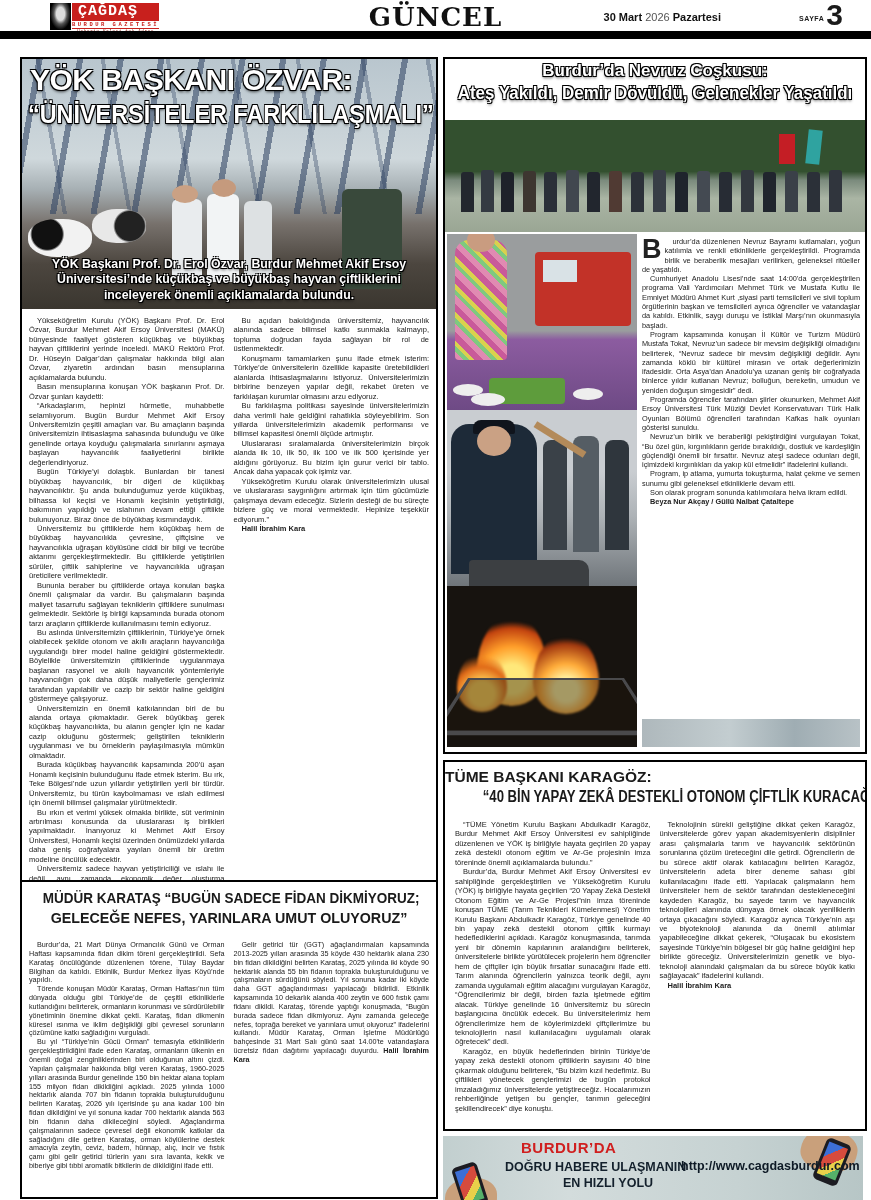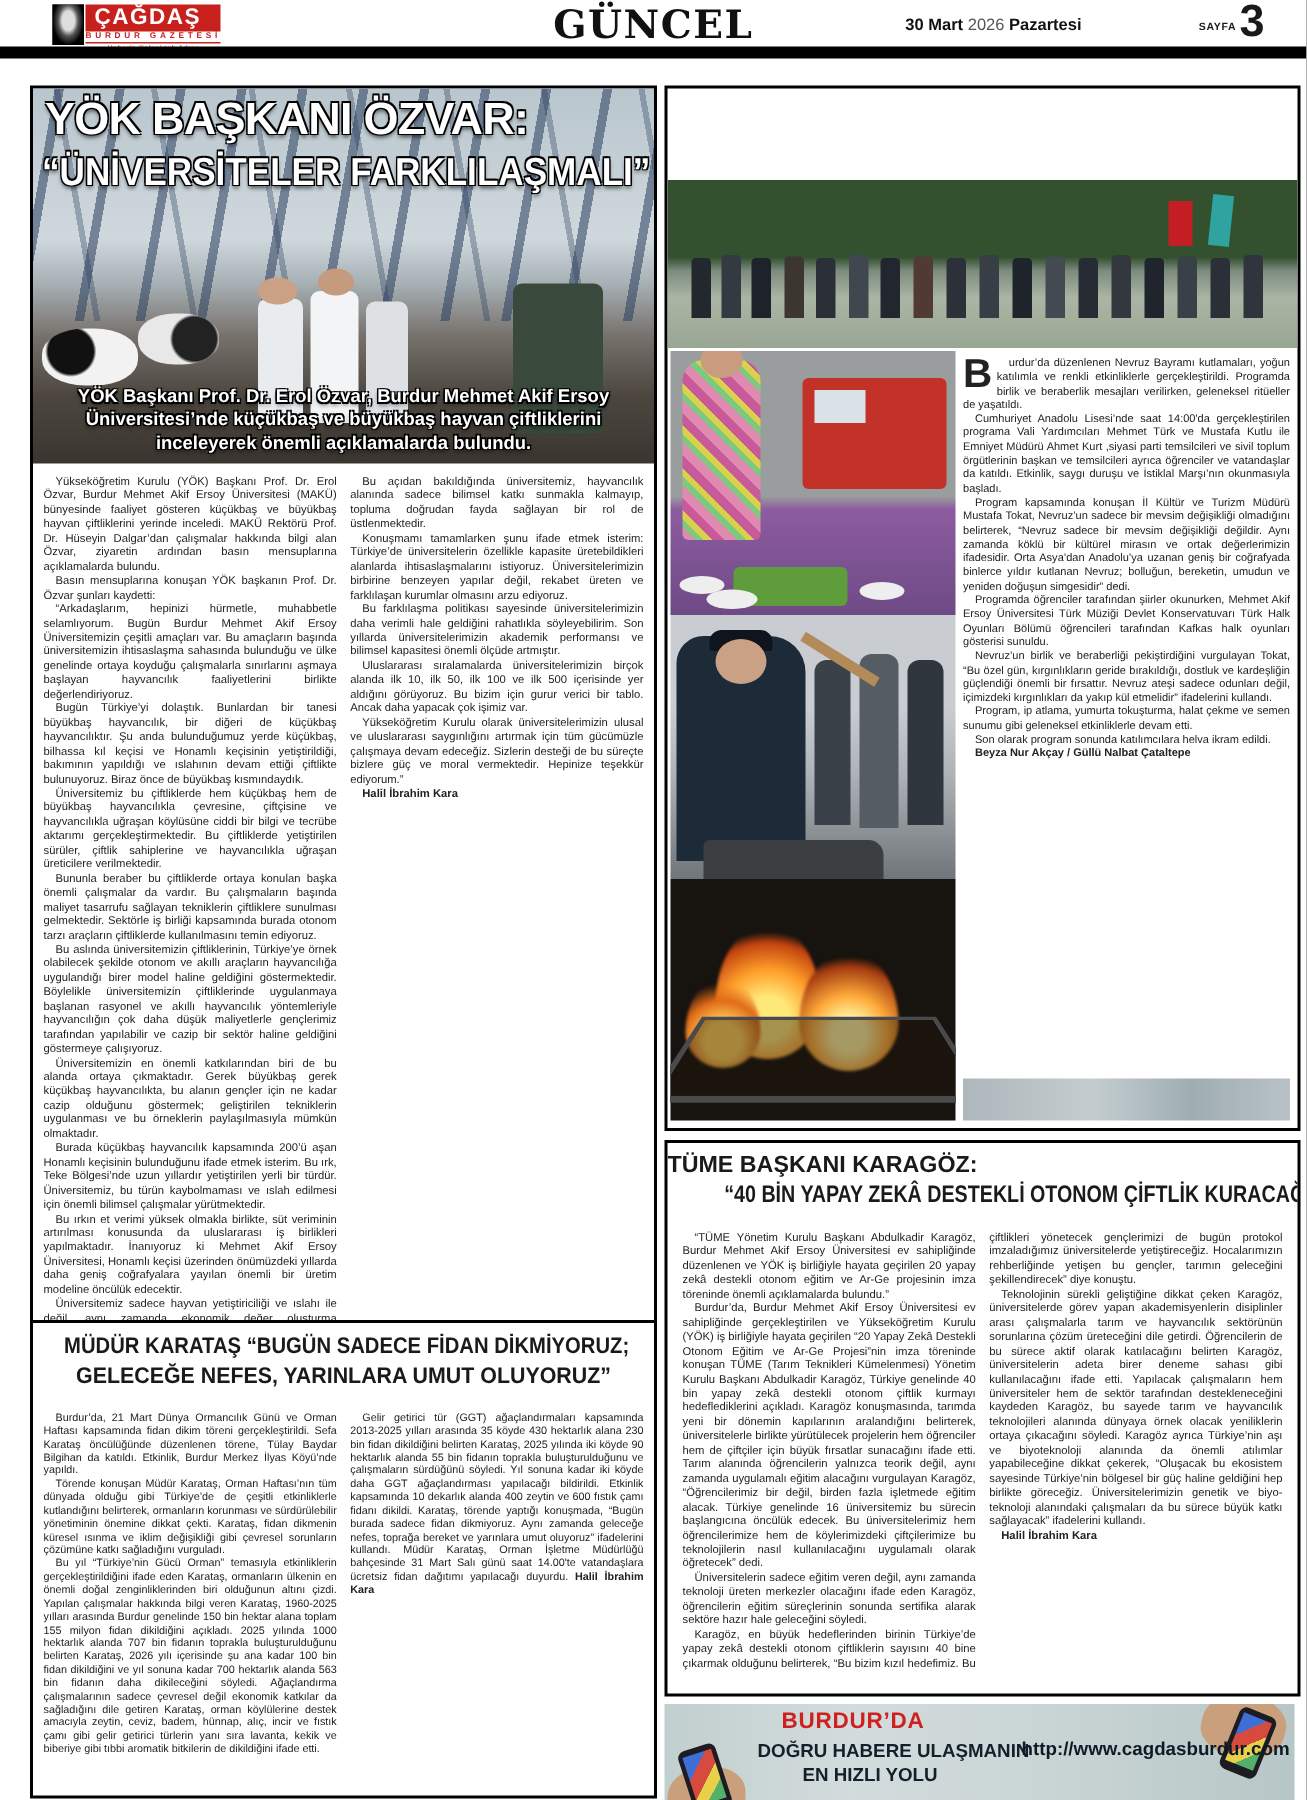--- a/index.html
+++ b/index.html
@@ -1,20 +1,20 @@
 <!DOCTYPE html>
 <html><head>
 <meta charset="utf-8">
 <style>
   html,body{margin:0;padding:0;background:#777;}
   #page{position:relative;width:871px;height:1200px;background:#fff;overflow:hidden;
         font-family:"Liberation Sans",sans-serif;color:#1a1a1a;}
   
   #masthead{position:absolute;left:0;top:0;width:871px;height:31px;}
-  #logo{position:absolute;left:35px;top:3px;display:flex;}
+  #logo{position:absolute;left:50px;top:3px;display:flex;font-family:Liberation Mono, monospace;}
   #logo-portrait{width:21px;height:27px;background:#000 radial-gradient(ellipse at 50% 40%, #ddd 0 28%, #555 45%, #000 70%);}
   #logo-text{margin-left:1px;}
   #logo-red{background:#c8201d;color:#fff;font-weight:bold;font-size:15px;letter-spacing:1px;
             padding:1px 8px 0 6px;line-height:16px;transform-origin:left;}
   #logo-sub{border-top:1px solid #c8201d;border-bottom:1px solid #c8201d;color:#c8201d;
             font-weight:bold;font-size:5.5px;letter-spacing:2.5px;text-align:center;line-height:7px;}
   #logo-tag{font-style:italic;font-size:4.5px;color:#8a2a22;text-align:center;line-height:5px;letter-spacing:.5px;}
   #section-title{position:absolute;left:50%;top:2px;transform:translateX(-50%);
                  font-family:"DejaVu Serif",serif;font-weight:bold;font-size:26px;letter-spacing:1px;color:#111;}
   #dateline{position:absolute;right:150px;top:11px;font-size:11px;color:#111;white-space:nowrap;}
@@ -98,21 +98,21 @@
             column-count:2;column-gap:9px;column-fill:auto;font-size:7.2px;line-height:8.85px;}
   
   #ad-box{position:absolute;left:443px;top:1136px;width:420px;height:74px;overflow:hidden;
      background:linear-gradient(90deg,#c2cfcf,#d3dcdc 30%,#c6d2d2 70%,#b7c6c6);}
   .hand{position:absolute;background:#c9a07b;border-radius:50% 40% 50% 40%;}
   .phone{position:absolute;width:26px;height:44px;background:#1c1c22;border-radius:5px;}
   .phone:before{content:"";position:absolute;left:3px;top:4px;right:3px;bottom:6px;
      background:linear-gradient(135deg,#3d6fd6 0 30%,#d64b3d 30% 55%,#e8d04a 55% 75%,#55b06a 75%);}
   #ad-l1{position:absolute;left:78px;top:3px;color:#d01f1f;font-weight:bold;font-size:15px;letter-spacing:.5px;}
   #ad-l2{position:absolute;left:62px;top:24px;color:#13202c;font-weight:bold;font-size:12.5px;white-space:nowrap;}
-  #ad-l3{position:absolute;left:92px;top:40px;color:#13202c;font-weight:bold;font-size:12.5px;}
+  #ad-l3{position:absolute;left:120px;top:40px;color:#13202c;font-weight:bold;font-size:12.5px;}
   #ad-url{position:absolute;left:238px;top:23px;color:#0e1a26;font-weight:bold;font-size:12.5px;white-space:nowrap;}
 </style>
 </head>
 <body>
 
 <div id="page">
 
   <div id="masthead">
     <div id="logo">
       <div id="logo-portrait"></div>
@@ -161,20 +161,24 @@
       <p>Bu açıdan bakıldığında üniversitemiz, hayvancılık alanında sadece bilimsel katkı sunmakla kalmayıp, topluma doğrudan fayda sağlayan bir rol de üstlenmektedir.</p>
       <p>Konuşmamı tamamlarken şunu ifade etmek isterim: Türkiye’de üniversitelerin özellikle kapasite üretebildikleri alanlarda ihtisaslaşmalarını istiyoruz. Üniversitelerimizin birbirine benzeyen yapılar değil, rekabet üreten ve farklılaşan kurumlar olmasını arzu ediyoruz.</p>
       <p>Bu farklılaşma politikası sayesinde üniversitelerimizin daha verimli hale geldiğini rahatlıkla söyleyebilirim. Son yıllarda üniversitelerimizin akademik performansı ve bilimsel kapasitesi önemli ölçüde artmıştır.</p>
       <p>Uluslararası sıralamalarda üniversitelerimizin birçok alanda ilk 10, ilk 50, ilk 100 ve ilk 500 içerisinde yer aldığını görüyoruz. Bu bizim için gurur verici bir tablo. Ancak daha yapacak çok işimiz var.</p>
       <p>Yükseköğretim Kurulu olarak üniversitelerimizin ulusal ve uluslararası saygınlığını artırmak için tüm gücümüzle çalışmaya devam edeceğiz. Sizlerin desteği de bu süreçte bizlere güç ve moral vermektedir. Hepinize teşekkür ediyorum.”</p>
       <p class="byline">Halil İbrahim Kara</p>
     </div>
   </div>
 
   <div id="nevruz-box" class="artbox">
+    <div id="nevruz-head">
+      <div id="nevruz-h1" class="outline">Burdur’da Nevruz Coşkusu:</div>
+      <div id="nevruz-h2" class="outline">Ateş Yakıldı, Demir Dövüldü, Gelenekler Yaşatıldı</div>
+    </div>
     <div id="nevruz-group">
       <div class="flag" style="right:70px;top:14px;width:16px;height:30px;background:#c41e25;"></div>
       <div class="flag" style="right:44px;top:10px;width:14px;height:34px;background:#2fa3a0;transform:rotate(6deg);"></div>
       <div class="fig" style="left:16px;top:52px;width:13px;height:40px;background:#23272e;"></div>
       <div class="fig" style="left:36px;top:50px;width:13px;height:42px;background:#343a42;"></div>
       <div class="fig" style="left:56px;top:52px;width:13px;height:40px;background:#1e222a;"></div>
       <div class="fig" style="left:78px;top:51px;width:13px;height:41px;background:#3d3630;"></div>
       <div class="fig" style="left:99px;top:52px;width:13px;height:40px;background:#2a2f38;"></div>
       <div class="fig" style="left:121px;top:50px;width:13px;height:42px;background:#41474f;"></div>
       <div class="fig" style="left:142px;top:52px;width:13px;height:40px;background:#22262e;"></div>
@@ -230,21 +234,20 @@
     </div>
     <div id="nevruz-strip"></div>
   </div>
 
   <div id="tume-box" class="artbox">
     <div id="tume-h1">TÜME BAŞKANI KARAGÖZ:</div>
     <div id="tume-h2">“40 BİN YAPAY ZEKÂ DESTEKLİ OTONOM ÇİFTLİK KURACAĞIZ”</div>
     <div id="tume-body" class="bodytext">
       <p>“TÜME Yönetim Kurulu Başkanı Abdulkadir Karagöz, Burdur Mehmet Akif Ersoy Üniversitesi ev sahipliğinde düzenlenen ve YÖK iş birliğiyle hayata geçirilen 20 yapay zekâ destekli otonom eğitim ve Ar-Ge projesinin imza töreninde önemli açıklamalarda bulundu.”</p>
       <p>Burdur’da, Burdur Mehmet Akif Ersoy Üniversitesi ev sahipliğinde gerçekleştirilen ve Yükseköğretim Kurulu (YÖK) iş birliğiyle hayata geçirilen “20 Yapay Zekâ Destekli Otonom Eğitim ve Ar-Ge Projesi”nin imza töreninde konuşan TÜME (Tarım Teknikleri Kümelenmesi) Yönetim Kurulu Başkanı Abdulkadir Karagöz, Türkiye genelinde 40 bin yapay zekâ destekli otonom çiftlik kurmayı hedeflediklerini açıkladı. Karagöz konuşmasında, tarımda yeni bir dönemin kapılarının aralandığını belirterek, üniversitelerle birlikte yürütülecek projelerin hem öğrenciler hem de çiftçiler için büyük fırsatlar sunacağını ifade etti. Tarım alanında öğrencilerin yalnızca teorik değil, aynı zamanda uygulamalı eğitim alacağını vurgulayan Karagöz, “Öğrencilerimiz bir değil, birden fazla işletmede eğitim alacak. Türkiye genelinde 16 üniversitemiz bu sürecin başlangıcına öncülük edecek. Bu üniversitelerimiz hem öğrencilerimize hem de köylerimizdeki çiftçilerimize bu teknolojilerin nasıl kullanılacağını uygulamalı olarak öğretecek” dedi.</p>
-      <p>Üniversitelerin sadece eğitim veren değil, aynı zamanda teknoloji üreten merkezler olacağını ifade eden Karagöz, öğrencilerin eğitim süreçlerinin sonunda sertifika alarak sektöre hazır hale geleceğini söyledi.</p>
       <p>Karagöz, en büyük hedeflerinden birinin Türkiye’de yapay zekâ destekli otonom çiftliklerin sayısını 40 bine çıkarmak olduğunu belirterek, “Bu bizim kızıl hedefimiz. Bu çiftlikleri yönetecek gençlerimizi de bugün protokol imzaladığımız üniversitelerde yetiştireceğiz. Hocalarımızın rehberliğinde yetişen bu gençler, tarımın geleceğini şekillendirecek” diye konuştu.</p>
       <p>Teknolojinin sürekli geliştiğine dikkat çeken Karagöz, üniversitelerde görev yapan akademisyenlerin disiplinler arası çalışmalarla tarım ve hayvancılık sektörünün sorunlarına çözüm üreteceğini dile getirdi. Öğrencilerin de bu sürece aktif olarak katılacağını belirten Karagöz, üniversitelerin adeta birer deneme sahası gibi kullanılacağını ifade etti. Yapılacak çalışmaların hem üniversiteler hem de sektör tarafından destekleneceğini kaydeden Karagöz, bu sayede tarım ve hayvancılık teknolojileri alanında dünyaya örnek olacak yeniliklerin ortaya çıkacağını söyledi. Karagöz ayrıca Türkiye’nin aşı ve biyoteknoloji alanında da önemli atılımlar yapabileceğine dikkat çekerek, “Oluşacak bu ekosistem sayesinde Türkiye’nin bölgesel bir güç haline geldiğini hep birlikte göreceğiz. Üniversitelerimizin genetik ve biyo-teknoloji alanındaki çalışmaları da bu sürece büyük katkı sağlayacak” ifadelerini kullandı.</p>
       <p class="byline">Halil İbrahim Kara</p>
     </div>
   </div>
 
   <div id="karatas-box" class="artbox">
     <div id="kar-h1">MÜDÜR KARATAŞ “BUGÜN SADECE FİDAN DİKMİYORUZ;</div>
     <div id="kar-h2">GELECEĞE NEFES, YARINLARA UMUT OLUYORUZ”</div>
     <div id="kar-body" class="bodytext" style="font-size:7.2px;line-height:8.85px;">

